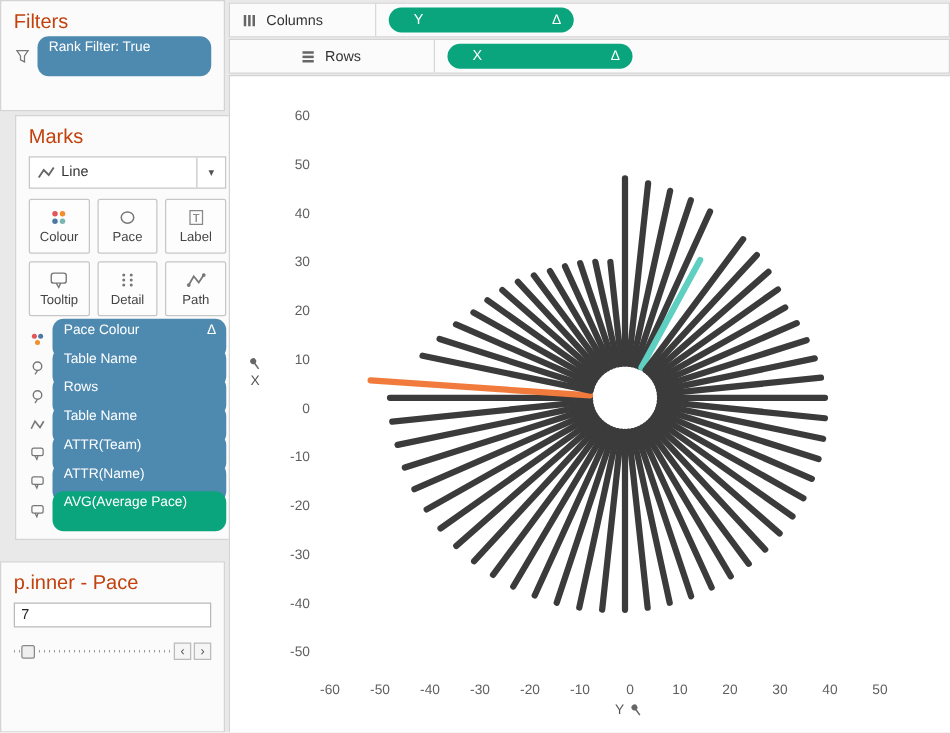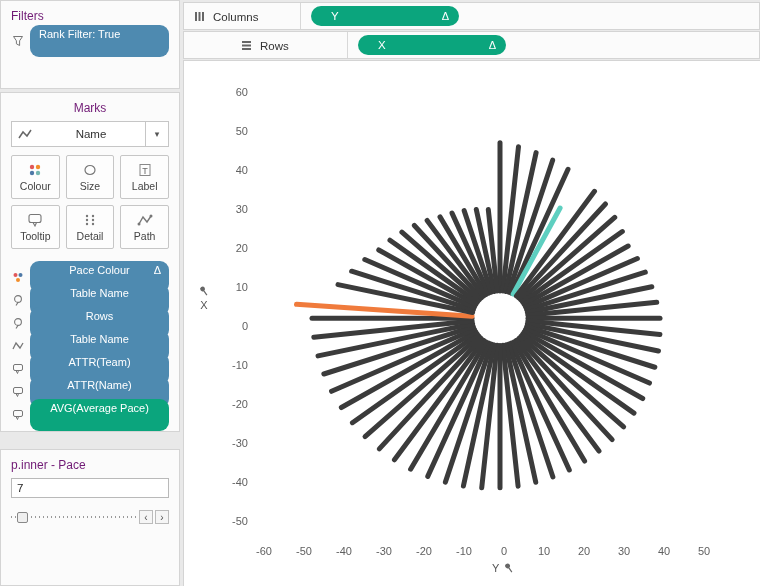--- a/index.html
+++ b/index.html
@@ -1,43 +1,43 @@
 <!DOCTYPE html>
 <html><head>
 <meta charset="utf-8">
 <style>
   html,body{margin:0;padding:0;}
   body{width:760px;height:586px;font-family:"Liberation Sans",sans-serif;background:#e9e9e9;}
   .app{position:relative;width:760px;height:586px;background:#e9e9e9;overflow:hidden;}
 
   .card{position:absolute;background:#fbfbfb;border:1px solid #d4d4d4;box-sizing:border-box;padding:8px 10px;}
-  .card-title{font-size:12px;color:#701a75;}
+  .card-title{font-size:16px;color:#c2410c;}
 
   
   .filters-card{left:0;top:0;width:180px;height:89px;}
-  .marks-card{left:0;top:92px;width:180px;height:340px;text-align:center;}
+  .marks-card{left:12px;top:92px;width:180px;height:340px;}
   .param-card{left:0;top:449px;width:180px;height:137px;}
 
   .pill-row{display:flex;align-items:center;gap:5px;margin-top:8px;height:19px;}
   .marks-pills .pill-row{margin-top:4px;}
   .row-icon{width:14px;height:13px;flex:0 0 14px;display:flex;align-items:center;justify-content:center;}
   .pill{flex:1;height:32px;line-height:19px;border-radius:9px;color:#fff;font-size:11px;padding:0 9px;position:relative;white-space:nowrap;overflow:hidden;cursor:default;}
   .pill-blue{background:#4e8ab0;}
   .pill-green{background:#0ba57d;}
   .pill .delta{position:absolute;right:8px;top:0;font-size:11px;}
 
   .marktype{margin-top:6px;height:24px;border:1px solid #c6c6c6;background:#fff;display:flex;align-items:center;}
   .marktype .mt-icon{padding:0 5px 0 6px;display:flex;align-items:center;}
   .marktype .mt-label{flex:1;font-size:11.5px;color:#333;}
   .marktype .dd-btn{width:22px;height:24px;border-left:1px solid #c6c6c6;display:flex;align-items:center;justify-content:center;font-size:9px;color:#555;}
 
   .marks-buttons{margin-top:8px;display:grid;grid-template-columns:repeat(3,1fr);gap:6px;}
   .mark-btn{height:42px;background:#fdfdfd;border:1px solid #c6c6c6;border-radius:2px;display:flex;flex-direction:column;align-items:center;justify-content:center;gap:3px;}
   .mark-btn span{font-size:10.5px;color:#444;}
-  .marks-pills{margin-top:18px;}
+  .marks-pills{margin-top:8px;}
 
   .param-input{margin-top:6px;width:158px;height:20px;border:1px solid #b9b9b9;font-size:11.5px;font-family:"Liberation Sans",sans-serif;padding:0 5px;box-sizing:border-box;background:#fff;color:#222;}
   .slider-row{margin-top:12px;display:flex;align-items:center;width:158px;}
   .slider-track{flex:1;height:2px;background:repeating-linear-gradient(to right,#999 0 1px,transparent 1px 4px);position:relative;}
   .slider-thumb{position:absolute;left:6px;top:-4px;width:9px;height:9px;background:#efefef;border:1px solid #888;border-radius:2px;}
   .spin-btn{width:14px;height:14px;border:1px solid #bbb;background:#f5f5f5;display:flex;align-items:center;justify-content:center;font-size:10px;color:#555;margin-left:2px;box-sizing:border-box;}
 
   
   .shelf-row{position:absolute;left:183px;width:577px;height:28px;background:#fbfbfb;border:1px solid #d4d4d4;box-sizing:border-box;display:flex;align-items:center;}
   .shelf-columns{top:2px;}
@@ -74,39 +74,39 @@
 
   <section class="card marks-card">
     <div class="card-title">Marks</div>
 
     <div class="marktype">
       <span class="mt-icon">
         <svg width="14" height="12" viewBox="0 0 14 12">
             <polyline points="1,10 5,4 9,8 13,2" fill="none" stroke="#666" stroke-width="1.5"></polyline>
           </svg>
       </span>
-      <span class="mt-label">Name</span>
+      <span class="mt-label">Line</span>
       <span class="dd-btn">▾</span>
     </div>
 
     <div class="marks-buttons">
       <div class="mark-btn">
         <svg width="16" height="14" viewBox="0 0 16 14">
           <circle cx="5" cy="4" r="2.2" fill="#e15759"></circle>
             <circle cx="11" cy="4" r="2.2" fill="#f28e2b"></circle>
           <circle cx="5" cy="10" r="2.2" fill="#4e79a7"></circle>
             <circle cx="11" cy="10" r="2.2" fill="#76b7b2"></circle>
         </svg>
         <span>Colour</span>
       </div>
       <div class="mark-btn">
         <svg width="16" height="14" viewBox="0 0 16 14">
           <ellipse cx="8" cy="7" rx="5" ry="4.5" fill="none" stroke="#777" stroke-width="1.2"></ellipse>
         </svg>
-        <span>Size</span>
+        <span>Pace</span>
       </div>
       <div class="mark-btn">
         <svg width="16" height="14" viewBox="0 0 16 14">
           <rect x="3" y="1.5" width="10" height="11" fill="none" stroke="#888" stroke-width="1"></rect>
           <text x="8" y="10.5" text-anchor="middle" font-size="9" fill="#666" font-family="Liberation Sans,sans-serif">T</text>
         </svg>
         <span>Label</span>
       </div>
       <div class="mark-btn">
         <svg width="16" height="14" viewBox="0 0 16 14">

